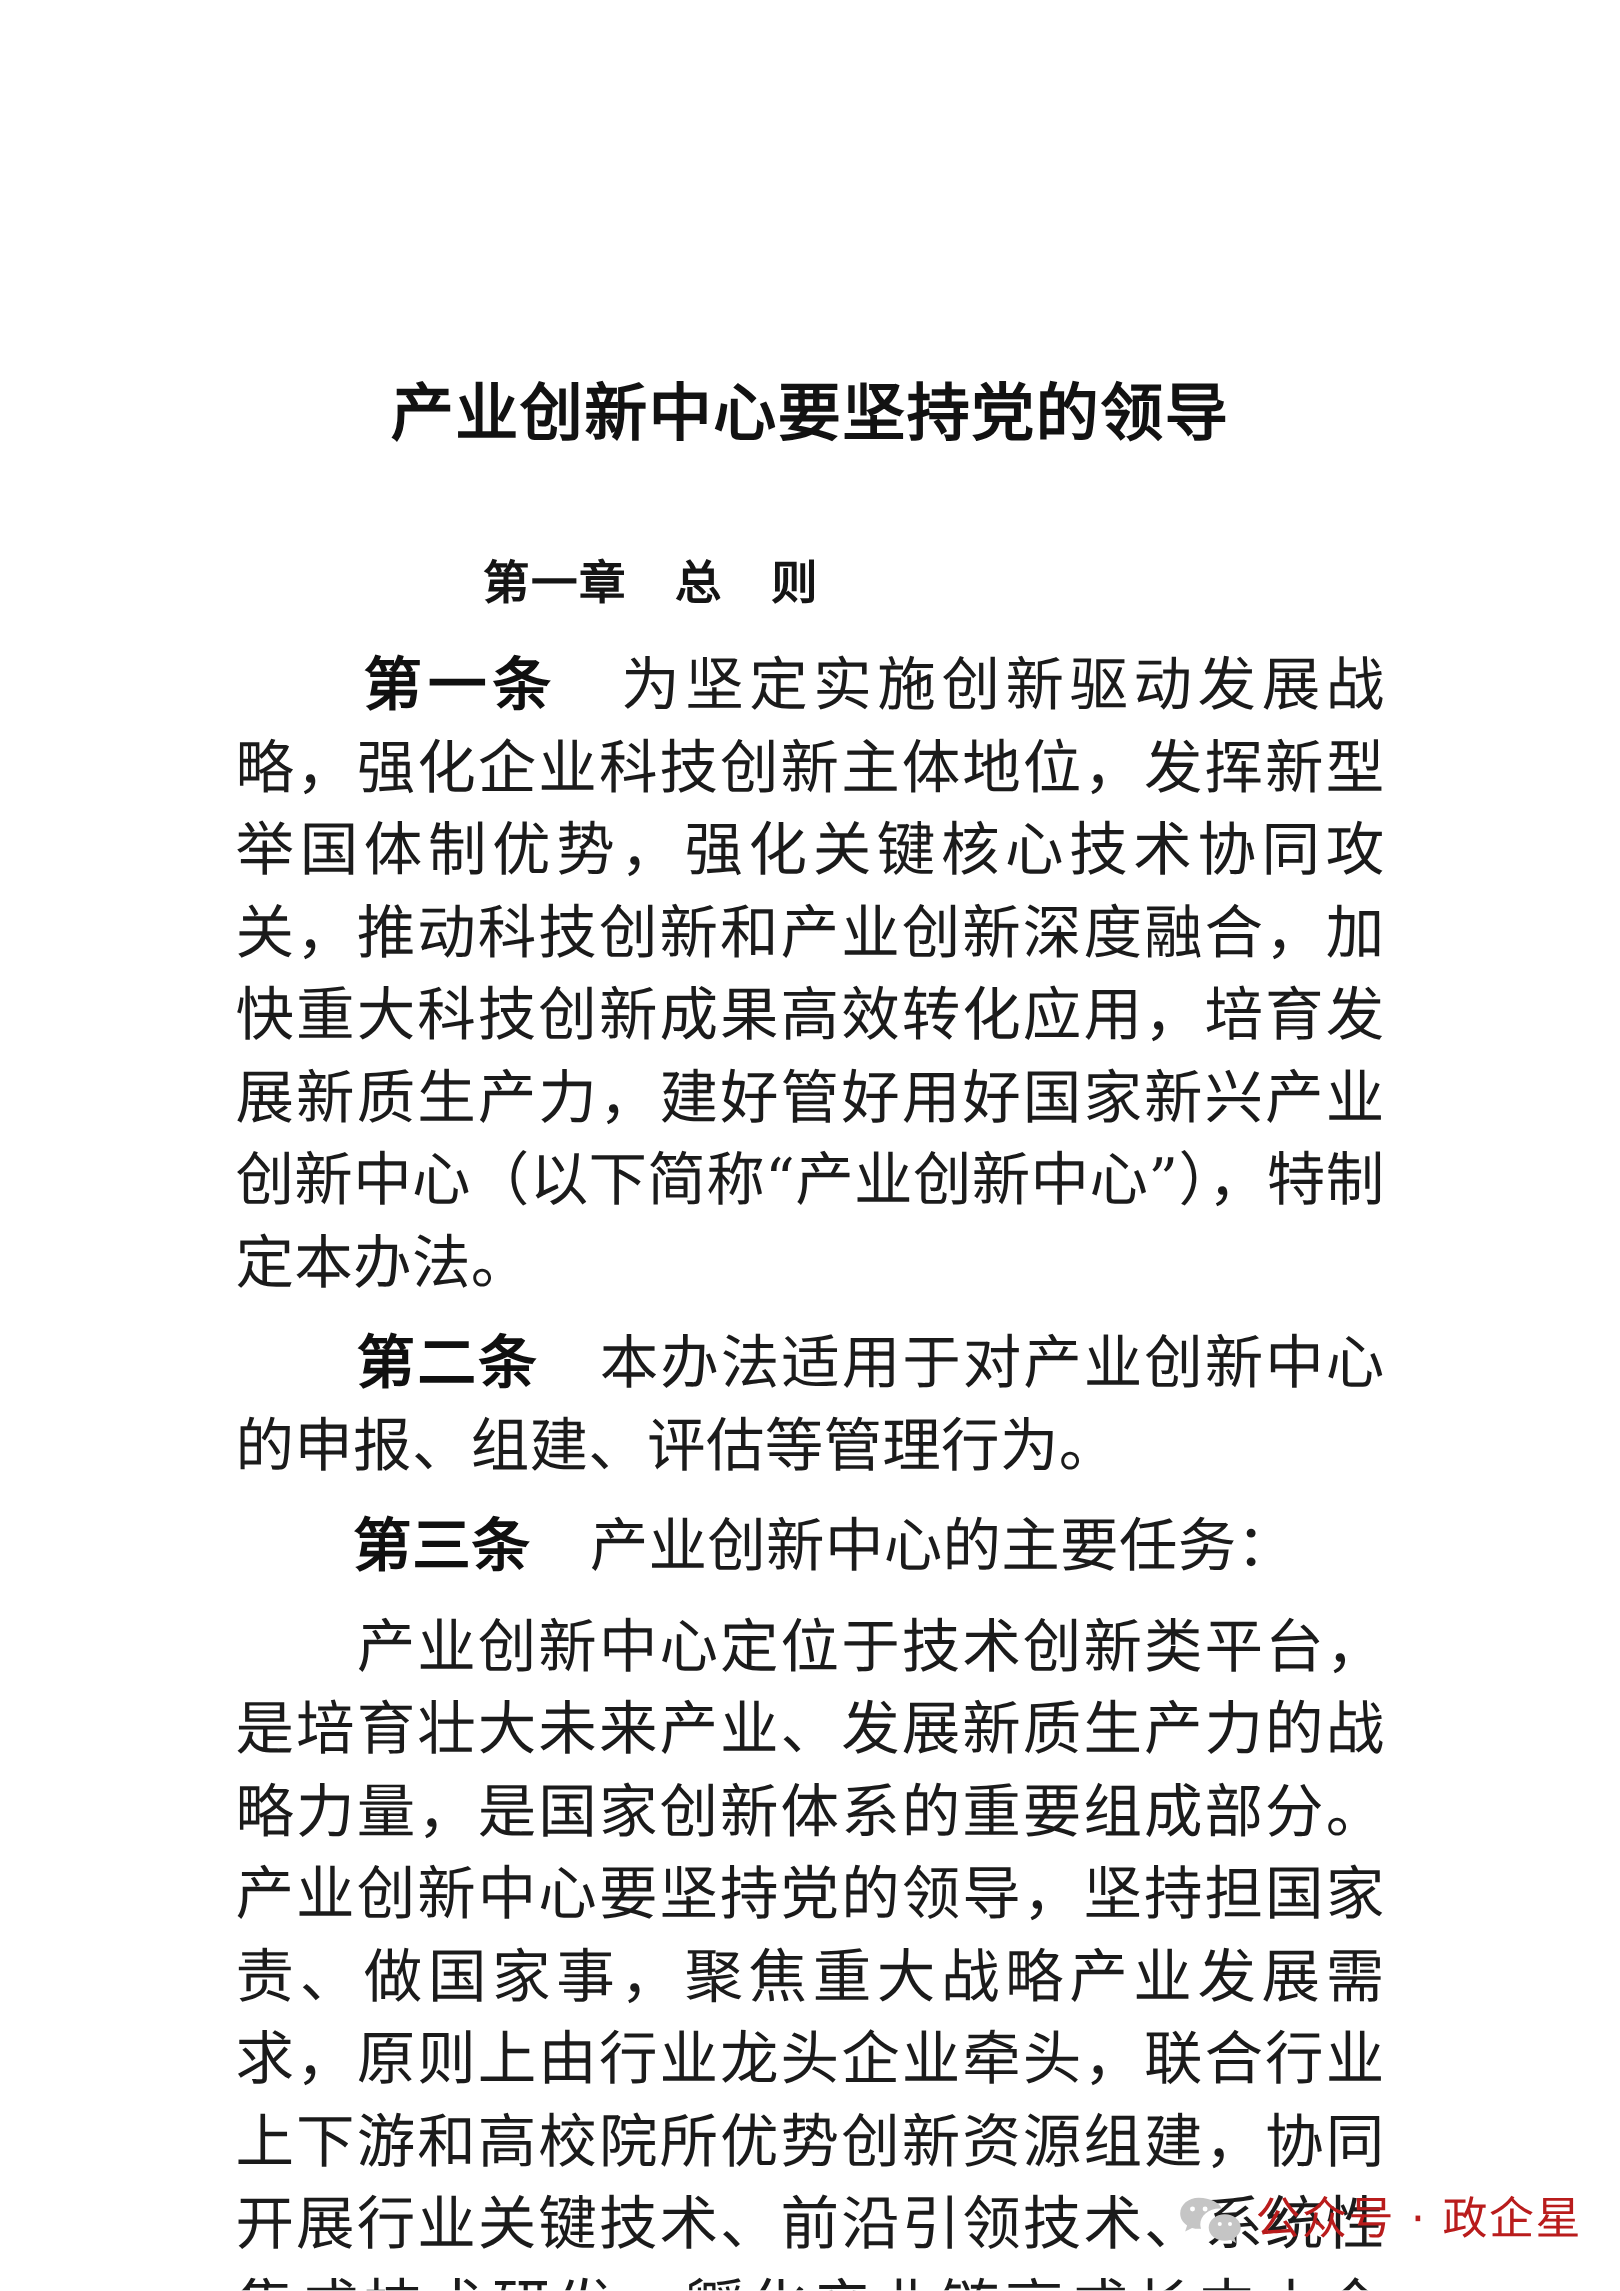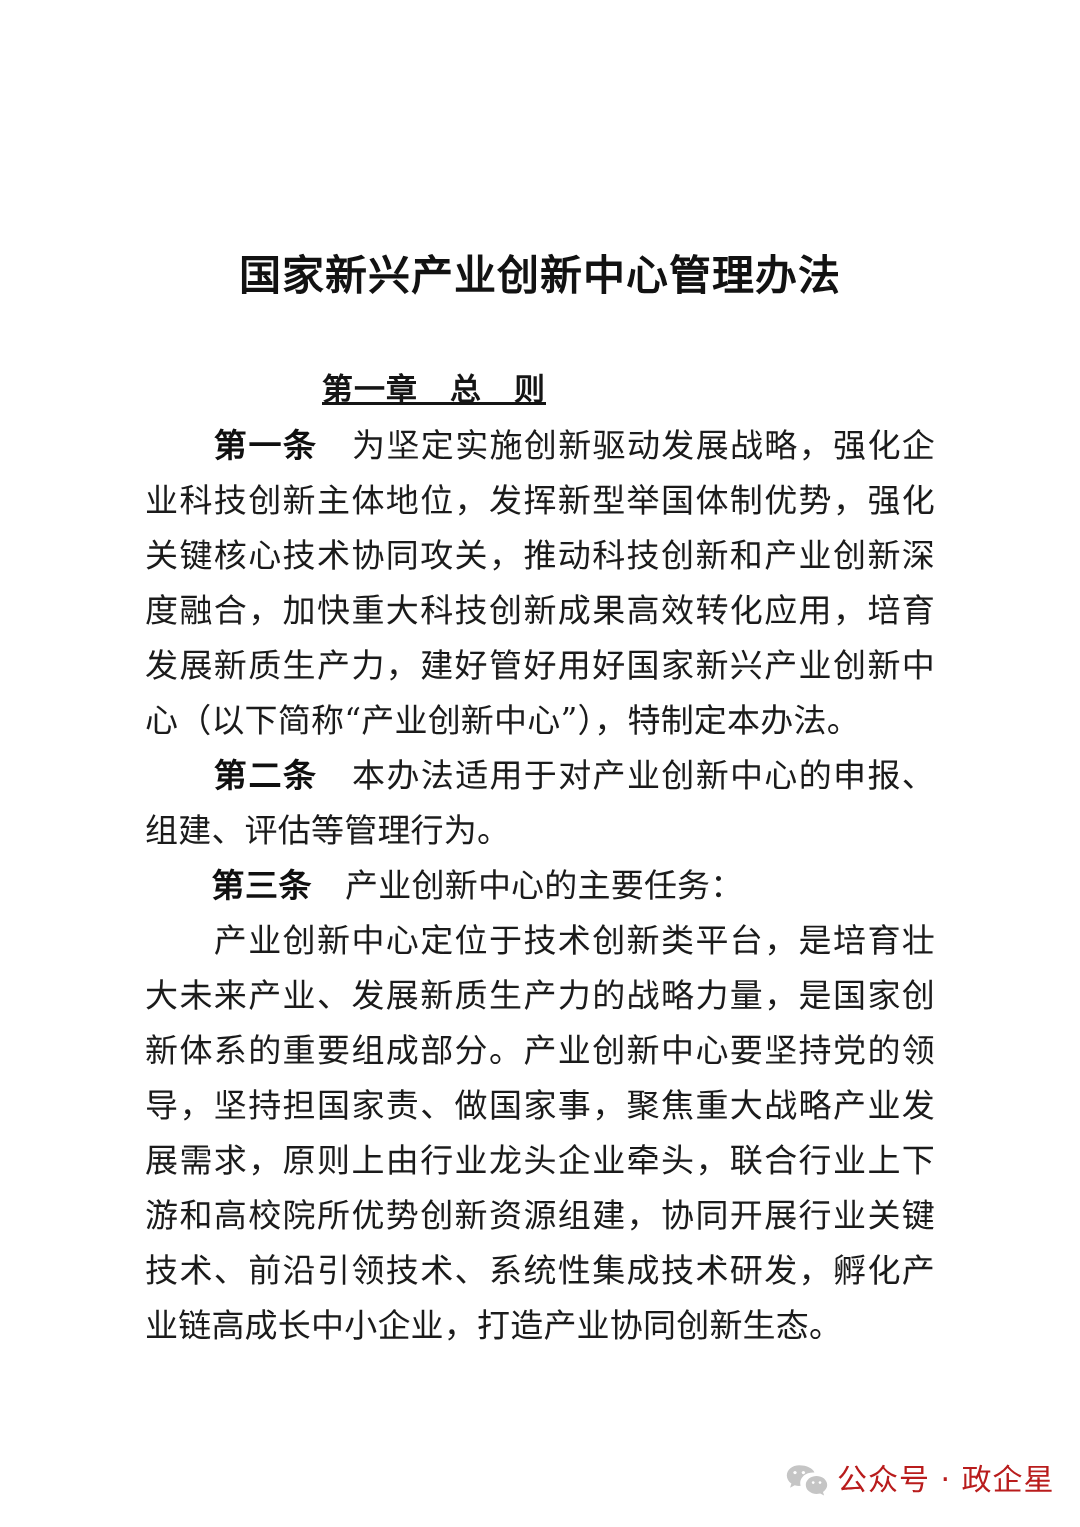--- a/index.html
+++ b/index.html
@@ -40,38 +40,37 @@
     top: 341px;
     width: 868px;
     text-align: center;
     font-family: "DejaVu Sans", "Liberation Sans", sans-serif;
     font-weight: 700;
     font-size: 31px;
     line-height: 44px;
     letter-spacing: 1px;
     color: #151515;
     white-space: pre;
-    text-decoration: underline;
   }
 
   
   .body-block {
     position: absolute;
     left: 145px;
     top: 418px;
     width: 790px;
   }
   .para {
     font-family: "DejaVu Serif", "Liberation Serif", serif;
-    font-size: 33px;
+    font-size: 39px;
     line-height: 55px;
     color: #1b1b1b;
     text-align: justify;
     text-justify: inter-character;
-    margin: 0;
+    margin: 12px;
     letter-spacing: 0.2px;
     white-space: pre-wrap;
     word-break: break-all;
   }
   .para .label {
     font-family: "DejaVu Sans", "Liberation Sans", sans-serif;
     font-weight: 700;
     letter-spacing: 0.5px;
     color: #101010;
   }
@@ -102,21 +101,21 @@
     color: #b91c1c;
     letter-spacing: 1px;
     white-space: pre;
   }
 </style>
 </head>
 <body>
 
 <div id="page">
 
-  <h1 class="doc-title">国家新兴产业创新中心管理办法</h1>
+  <h1 class="doc-title">产业创新中心要坚持党的领导</h1>
 
   <h2 class="chapter-heading">第一章　总　则</h2>
 
   <div class="body-block">
 
     <p class="para"><span>　　</span><span class="label">第一条</span><span>　</span><span>为坚定实施创新驱动发展战略，强化企业科技创新主体地位，发挥新型举国体制优势，强化关键核心技术协同攻关，推动科技创新和产业创新深度融合，加快重大科技创新成果高效转化应用，培育发展新质生产力，建好管好用好国家新兴产业创新中心（以下简称“产业创新中心”），特制定本办法。</span></p>
 
     <p class="para"><span>　　</span><span class="label">第二条</span><span>　</span><span>本办法适用于对产业创新中心的申报、组建、评估等管理行为。</span></p>
 
     <p class="para"><span>　　</span><span class="label">第三条</span><span>　</span><span>产业创新中心的主要任务：</span></p>

